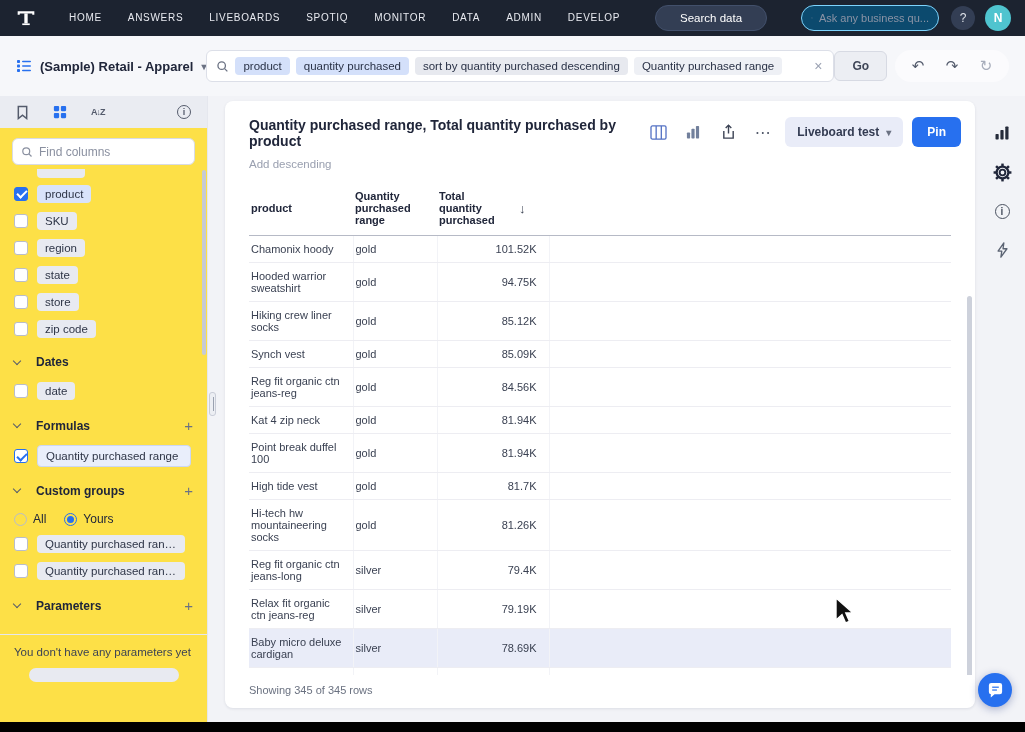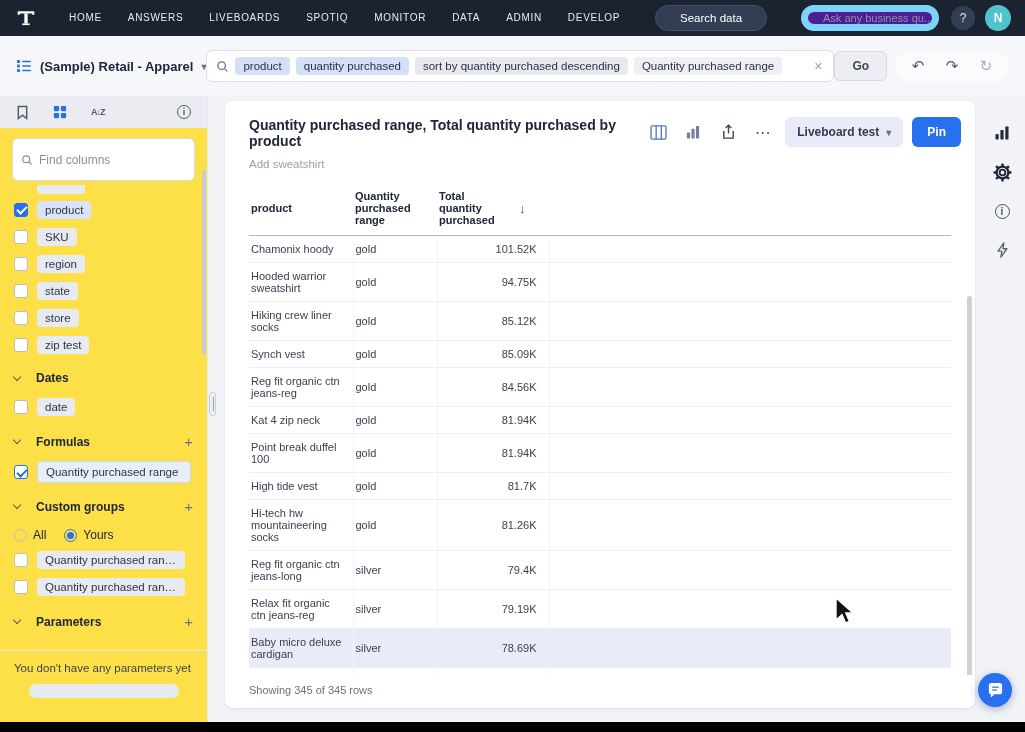--- a/index.html
+++ b/index.html
@@ -4,21 +4,21 @@
 <style>
   * { margin:0; padding:0; box-sizing:border-box; }
   html,body { width:1025px; height:732px; overflow:hidden; font-family:"Liberation Sans",sans-serif; background:#f2f3f7; position:relative; }
 
   
   .topnav { height:36px; background:#1c2330; display:flex; align-items:center; padding:0 14px; }
   .logo { width:24px; height:24px; display:flex; align-items:center; justify-content:center; margin-right:18px; cursor:pointer; }
   .nav-menu { display:flex; }
   .nav-item { color:#e8eaf0; font-size:10px; letter-spacing:.7px; padding:0 13px; line-height:36px; text-transform:uppercase; cursor:pointer; text-decoration:none; }
   .search-data-btn { margin-left:22px; background:#333e54; color:#fff; font-size:11.5px; padding:6px 24px; border-radius:14px; border:1px solid #42506b; cursor:pointer; font-family:inherit; }
-  .ask-box { margin-left:auto; background:#4c1d95; border:7px solid #7dd3fc; border-radius:14px; height:26px; width:138px; display:flex; align-items:center; gap:6px; padding:0 9px; color:#8b93a5; font-size:11px; white-space:nowrap; overflow:hidden; }
+  .ask-box { margin-left:auto; background:#0c4a6e; border:1px solid #7dd3fc; border-radius:14px; height:26px; width:138px; display:flex; align-items:center; gap:6px; padding:0 9px; color:#8b93a5; font-size:11px; white-space:nowrap; overflow:hidden; }
   .help-btn { width:24px; height:24px; border-radius:50%; background:#333e54; color:#dfe3ea; font-size:12px; display:flex; align-items:center; justify-content:center; margin-left:12px; cursor:pointer; }
   .avatar { width:26px; height:26px; border-radius:50%; background:#4fc4cf; color:#fff; font-size:12px; font-weight:700; display:flex; align-items:center; justify-content:center; margin-left:10px; cursor:pointer; }
 
   
   .querybar { height:60px; background:#f6f7fa; display:flex; align-items:center; padding:0 16px; }
   .source-btn { display:flex; align-items:center; gap:8px; font-size:13px; font-weight:700; color:#20263a; cursor:pointer; white-space:nowrap; }
   .caret { color:#6b7283; font-size:10px; }
   .search-shell { flex:1; max-width:628px; height:32px; background:#fff; border:1px solid #dcdfe8; border-radius:6px; display:flex; align-items:center; padding:0 9px; gap:6px; overflow:hidden; }
   .token-list { display:flex; gap:6px; align-items:center; overflow:hidden; }
   .token { font-size:11.5px; color:#2a3247; padding:3px 8px; border-radius:4px; white-space:nowrap; cursor:pointer; }
@@ -34,21 +34,21 @@
   
   .content { display:flex; height:626px; position:relative; }
 
   
   .sidebar { width:208px; background:#fde047; border-right:1px solid #e5e7ee; display:flex; flex-direction:column; position:relative; overflow:hidden; }
   .sidebar-tabs { height:32px; background:#eaecf2; display:flex; align-items:center; padding:0 16px; gap:24px; flex:none; }
   .tab-ic { cursor:pointer; display:flex; align-items:center; }
   .az { font-size:9px; color:#545b6c; letter-spacing:-1px; font-weight:700; }
   .info-circ { width:14px; height:14px; border:1.3px solid #545b6c; border-radius:50%; color:#545b6c; font-size:9px; font-weight:700; display:flex; align-items:center; justify-content:center; font-style:normal; }
   .tabs-info { margin-left:auto; }
-  .find-wrap { margin:10px 12px 4px; height:43px; border:1px solid #d8dbe4; border-radius:6px; display:flex; align-items:center; gap:6px; padding:0 8px; background:#fff; flex:none; }
+  .find-wrap { margin:10px 12px 4px; height:27px; border:1px solid #d8dbe4; border-radius:6px; display:flex; align-items:center; gap:6px; padding:0 8px; background:#fff; flex:none; }
   .find-input { border:none; outline:none; font-size:12px; color:#333; width:100%; font-family:inherit; background:transparent; }
   .find-input::placeholder { color:#8a90a0; }
   .clipped-chip { width:48px; height:9px; background:#e8eaf1; border-radius:0 0 4px 4px; margin:0 0 2px 37px; flex:none; }
   .col-list { padding:0 0 0 14px; flex:none; }
   .col-item { display:flex; align-items:center; gap:9px; height:27px; cursor:pointer; }
   .cb { width:14px; height:14px; border:1.5px solid #b9bdc9; border-radius:3px; background:#fff; position:relative; flex:none; cursor:pointer; }
   .cb.checked { background:#2770ef; border-color:#2770ef; }
   .cb.checked::after { content:""; position:absolute; left:3.5px; top:0.5px; width:4px; height:8px; border:solid #fff; border-width:0 2px 2px 0; transform:rotate(45deg); }
   .cb.checked-outline { border-color:#2770ef; }
   .cb.checked-outline::after { content:""; position:absolute; left:3.5px; top:0.5px; width:4px; height:8px; border:solid #2770ef; border-width:0 2px 2px 0; transform:rotate(45deg); }
@@ -227,21 +227,21 @@
         <div class="col-item">
           <span class="cb"></span>
           <span class="chip">state</span>
         </div>
         <div class="col-item">
           <span class="cb"></span>
           <span class="chip">store</span>
         </div>
         <div class="col-item">
           <span class="cb"></span>
-          <span class="chip">zip test</span>
+          <span class="chip">zip code</span>
         </div>
       </div>
 
     <div class="section-hd">
       <span class="chev"></span>
       <span>Dates</span>
     </div>
     <div class="col-list">
       <div class="col-item">
         <span class="cb"></span>
@@ -296,21 +296,21 @@
     <div class="sb-scroll"></div>
   </aside>
 
   <div class="resize-handle"></div>
 
   <div class="main-wrap">
     <div class="card">
       <div class="card-hd">
         <div>
           <div class="card-title">Quantity purchased range, Total quantity purchased by product</div>
-          <div class="add-desc">Add sweatshirt</div>
+          <div class="add-desc">Add descending</div>
         </div>
         <div class="card-actions">
           <span class="icon-btn">
             <svg width="17" height="15" viewBox="0 0 18 16">
                 <g fill="none" stroke="#5472c4" stroke-width="1.4">
                   <rect x="1" y="1" width="16" height="14" rx="1.5"></rect>
                   <line x1="6.5" y1="1" x2="6.5" y2="15"></line>
                   <line x1="12" y1="1" x2="12" y2="15"></line>
                 </g>
               </svg>

